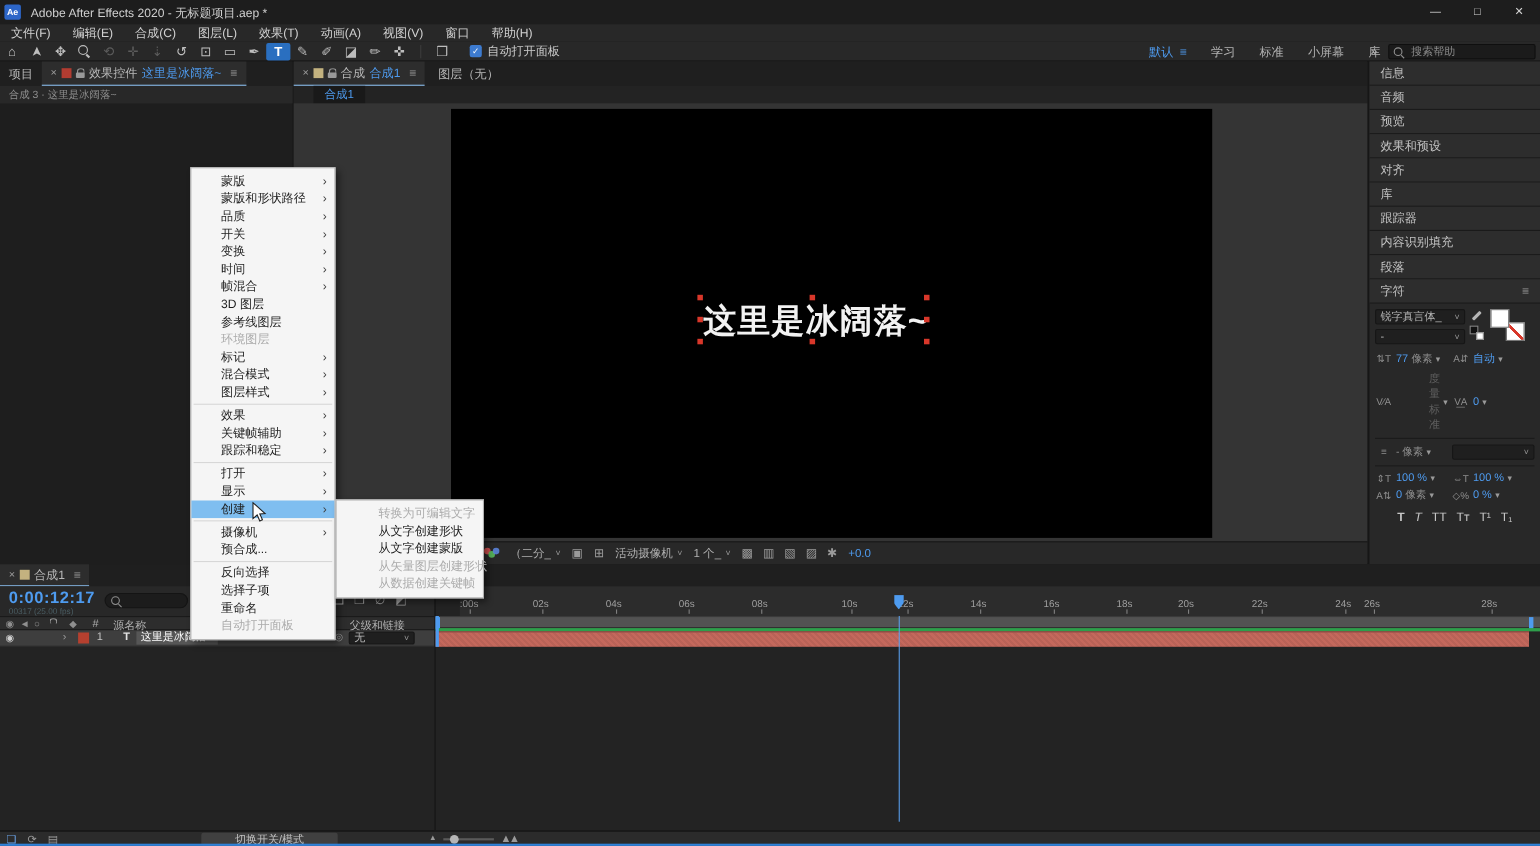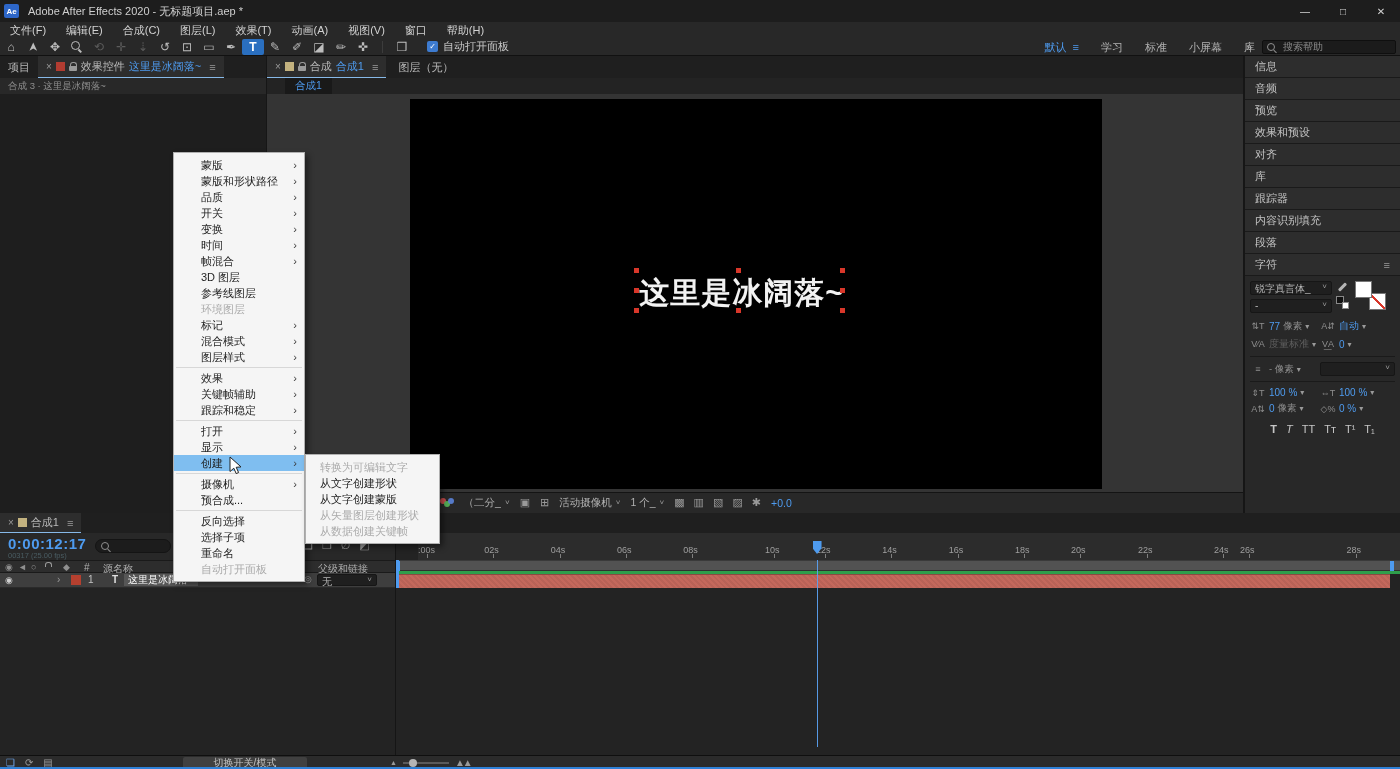--- a/index.html
+++ b/index.html
@@ -85,26 +85,26 @@
   .chan i:nth-child(1){ background:#d85050; left:0; top:0; }
   .chan i:nth-child(2){ background:#58b85a; left:4px; top:3px; }
   .chan i:nth-child(3){ background:#5a82d8; left:8px; top:0; }
 
   
   #right-panel { left:1245px; top:56px; width:155px; height:457px; background:#282828; }
   .rp-head { height:22px; background:#2d2d2d; border-bottom:1px solid #1a1a1a; display:flex; align-items:center;
              padding:0 10px; font-size:11px; color:#c3c3c3; justify-content:space-between; }
   #char-body { padding:5px 5px 0 5px; font-size:10px; }
   .dd { background:#1f1f1f; border:1px solid #161616; border-radius:2px; height:14px; display:flex;
-        justify-content:space-between; padding:0 4px; color:#b5b5b5; }
+        align-items:center; justify-content:space-between; padding:0 4px; color:#b5b5b5; }
   .crow { display:flex; align-items:center; margin-bottom:4px; gap:4px; }
   .cic { width:16px; color:#8f8f8f; font-size:9px; flex:none; text-align:center; }
   .cval { color:#4e9bef; }
   .cunit { color:#8f8f8f; font-size:9.5px; }
-  .cdis { color:#5f5f5f; }
+  .cdis { color:#5f5f5f;margin-left:30px; }
   .half { width:66px; display:flex; align-items:center; gap:3px; }
   .csep { height:1px; background:#1a1a1a; margin:5px 0; }
   #swatches { position:relative; width:42px; height:32px; flex:none; }
   .swfill { position:absolute; left:2px; top:0; width:17px; height:17px; background:#fff; border:1px solid #777; z-index:2; }
   .swstroke { position:absolute; left:16px; top:12px; width:17px; height:17px; background:#fff; border:1px solid #777;
               background-image:linear-gradient(to top right, transparent 44%, #d8372a 44%, #d8372a 56%, transparent 56%); }
   .eyedrop { width:11px; height:13px; position:relative; flex:none; }
   .eyedrop::before { content:''; position:absolute; width:3px; height:10px; background:#b5b5b5; transform:rotate(45deg); left:4px; top:1px; border-radius:1px; }
   .bwmini { position:relative; width:13px; height:13px; flex:none; }
   .bwmini i { position:absolute; } 
@@ -154,21 +154,21 @@
   #bb-zoom .mtn-s { font-size:7px; color:#9a9a9a; } #bb-zoom .mtn-l { font-size:10px; color:#9a9a9a; letter-spacing:-2px; }
   #zoom-track { position:relative; width:46px; height:2px; background:#5a5a5a; }
   #zoom-knob { position:absolute; left:6px; top:-3px; width:8px; height:8px; border-radius:50%; background:#b5b5b5; }
   #blue-edge { left:0; top:767px; width:1400px; height:2px; background:#2f81d8; }
 
   
   .cmenu { background:#f5f5f5; border:1px solid #b0b0b0; box-shadow:3px 3px 6px rgba(0,0,0,.45); padding:4px 0; z-index:50; }
   #context-menu { left:173px; top:152px; width:132px; }
   #create-submenu { left:305px; top:454px; width:135px; z-index:51; }
   .cm-item { position:relative; height:16px; line-height:16px; padding-left:27px; font-size:11px; color:#1d1d1d; white-space:nowrap; }
-  #create-submenu .cm-item { padding-left:14px; }
+  #create-submenu .cm-item { padding-left:14px;margin-left:24px; }
   .cm-item .cm-arrow { position:absolute; right:7px; top:0; font-size:11px; color:#3c3c3c; }
   .cm-item.disabled { color:#ababab; }
   .cm-item.highlighted { background:#7fbef0; }
   .cm-sep { height:1px; background:#d7d7d7; margin:2px 2px; }
   #cursor { left:229px; top:456px; z-index:60; }
 </style>
 </head>
 <body>
 
 <div id="titlebar" class="abs">

